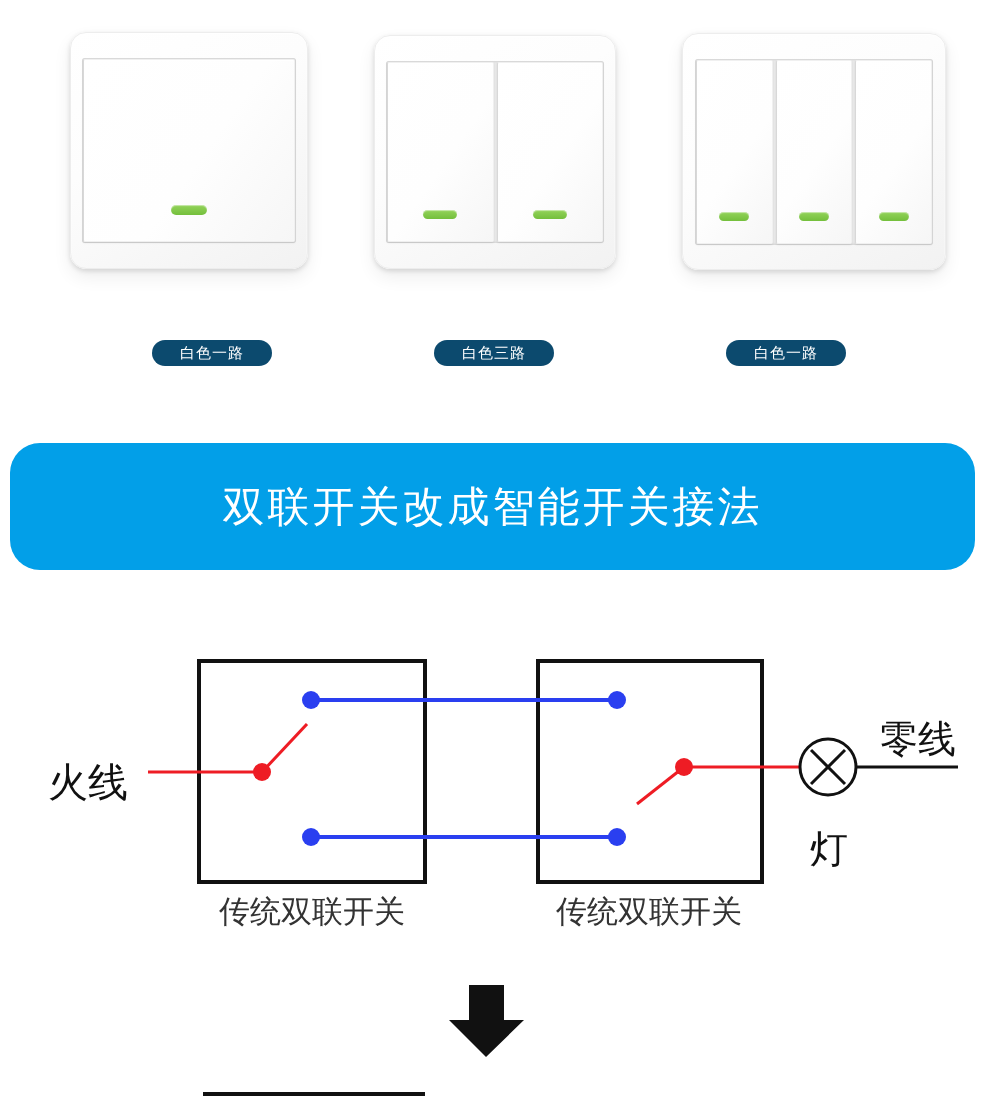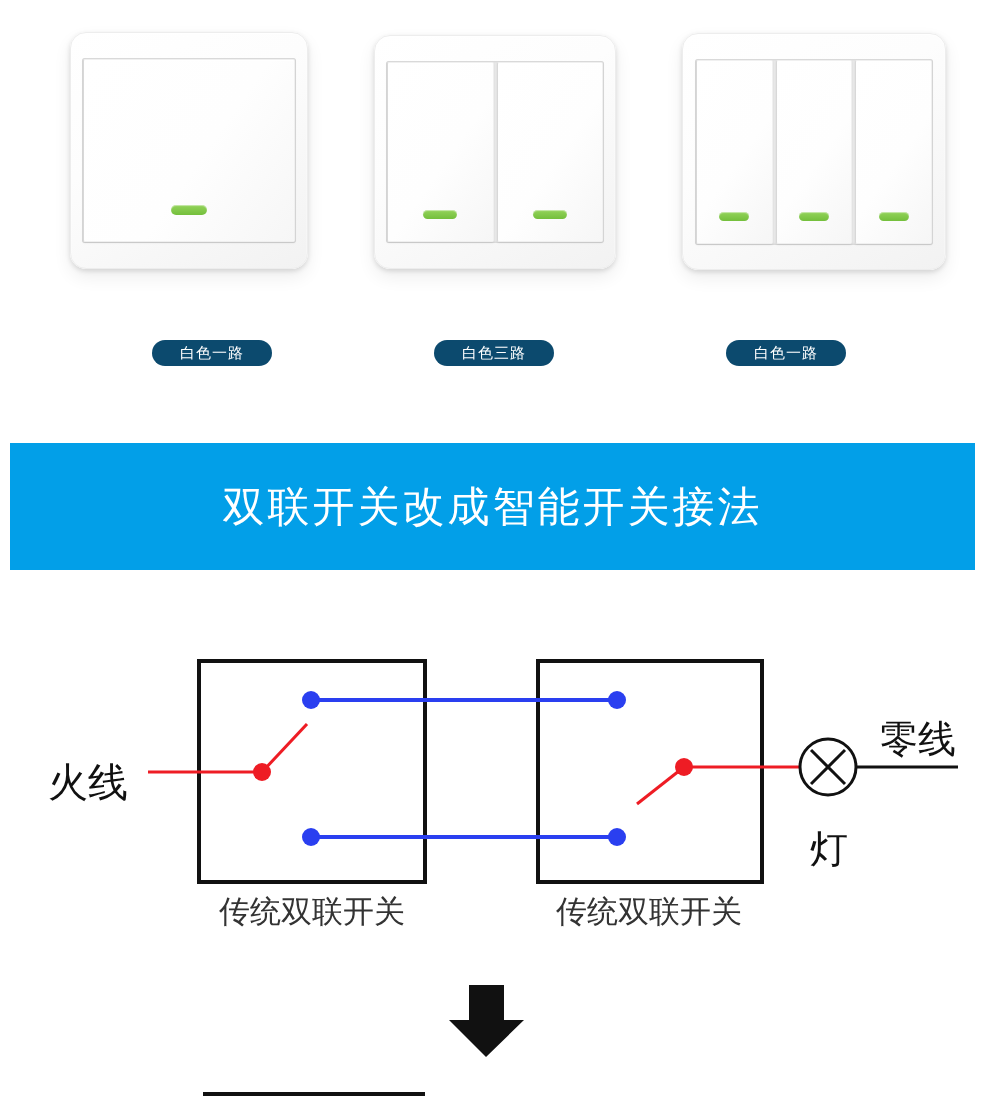--- a/index.html
+++ b/index.html
@@ -119,20 +119,21 @@
   .banner {
     position: absolute;
     left: 10px;
     top: 443px;
     width: 965px;
     height: 127px;
     background: #029fe8;
     display: flex;
     align-items: center;
     justify-content: center;
+    border-radius: 30px;
   }
   .banner-text {
     color: #ffffff;
     font-size: 42px;
     letter-spacing: 3px;
     font-weight: 400;
     white-space: nowrap;
   }
 
   

